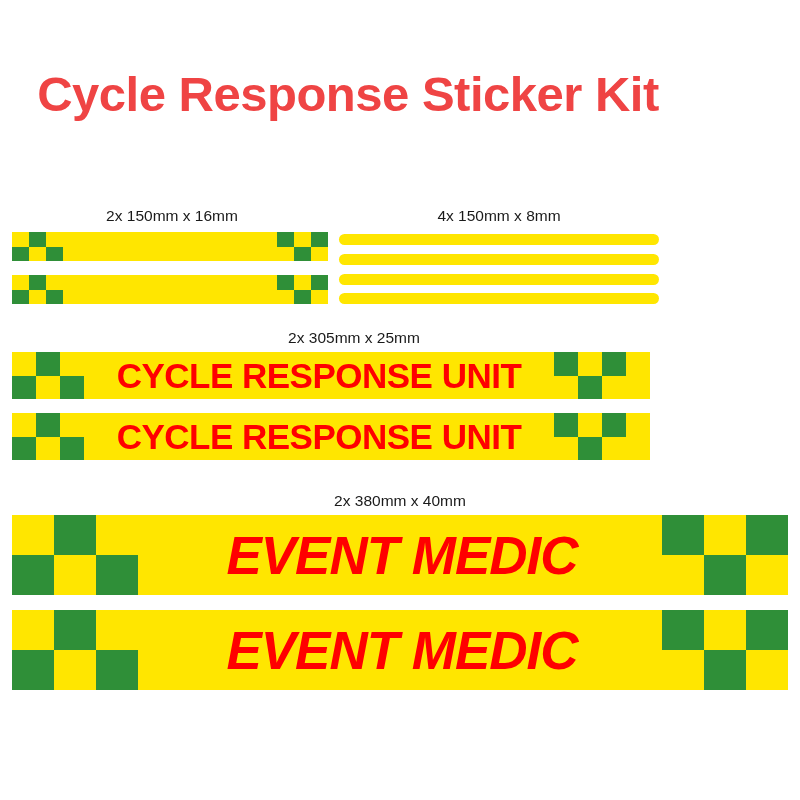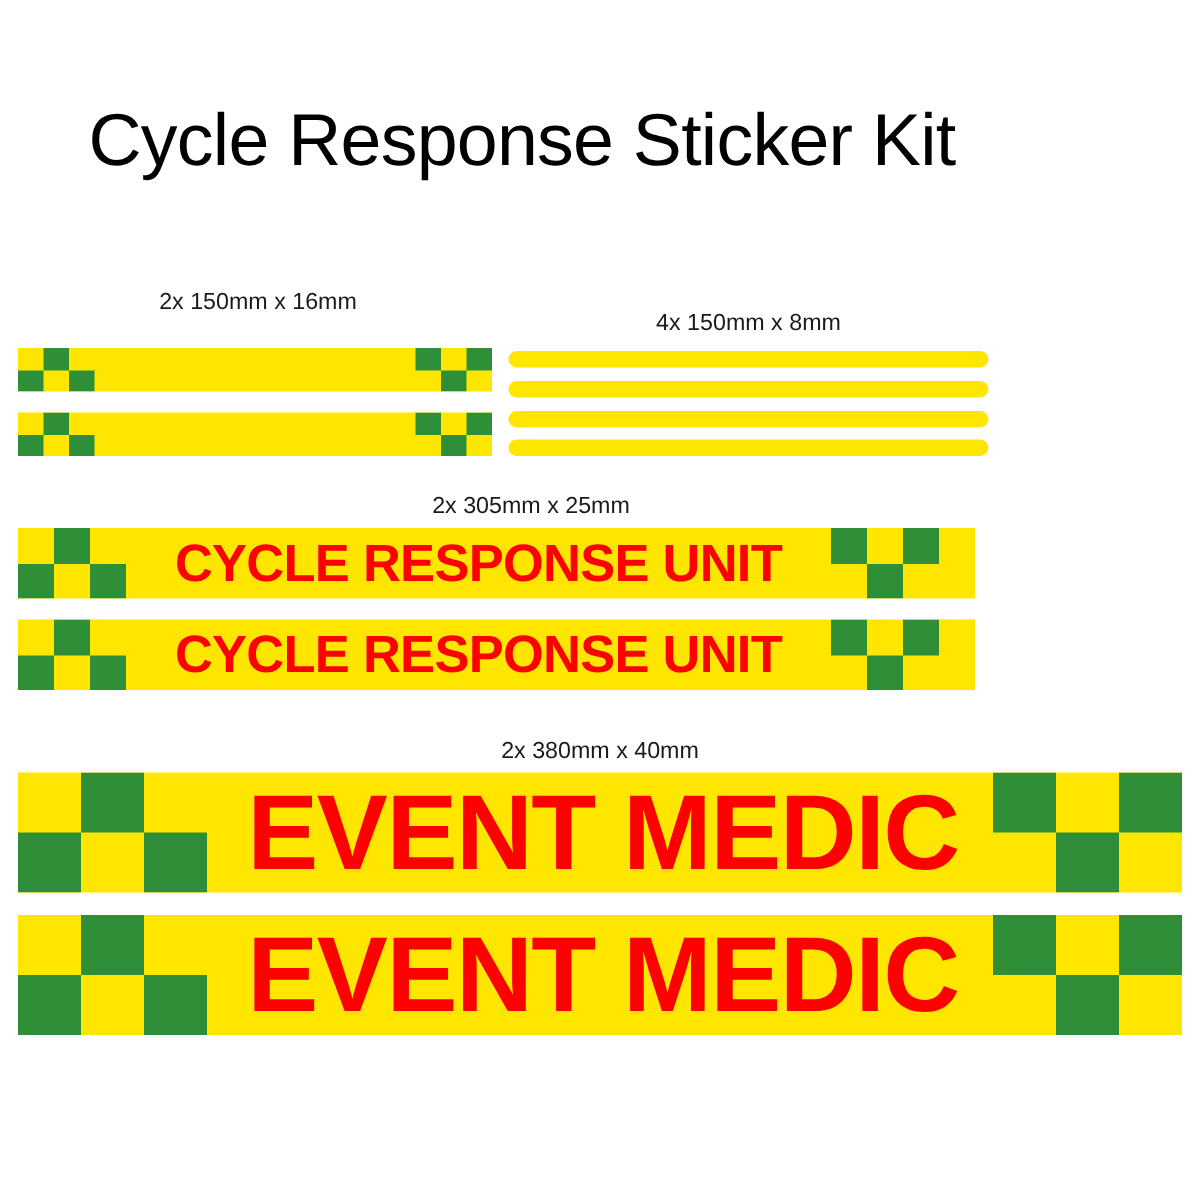--- a/index.html
+++ b/index.html
@@ -16,25 +16,25 @@
   }
 
   
   .page-title {
     position: absolute;
     left: 0;
     top: 66px;
     width: 696px;
     text-align: center;
     font-family: "Liberation Sans", sans-serif;
-    font-weight: normal;
+    font-weight: bold;
     font-size: 49px;
     line-height: 56px;
     letter-spacing: -0.5px;
-    color: #000000;
+    color: #ef4444;
     white-space: nowrap;
   }
 
   
   .size-label {
     position: absolute;
     font-family: "Liberation Sans", sans-serif;
     font-size: 15.5px;
     line-height: 18px;
     color: #1a1a1a;
@@ -72,30 +72,31 @@
     font-weight: bold;
     white-space: nowrap;
     letter-spacing: -0.5px;
   }
   .strip-text.unit {
     font-size: 35px;
     transform: scaleX(1.0);
     text-align: center;
   }
   .strip-text.medic {
-    font-size: 71px;
+    font-size: 53px;
     letter-spacing: -1px;
+    font-style: italic;
   }
 </style>
 </head>
 <body>
 
 <div class="page-title">Cycle Response Sticker Kit</div>
 
-<div class="size-label" style="left:12px; top:193px; width:320px;">2x 150mm x 16mm</div>
+<div class="size-label" style="left:12px; top:207px; width:320px;">2x 150mm x 16mm</div>
 
 <div class="size-label" style="left:339px; top:207px; width:320px;">4x 150mm x 8mm</div>
 
 <div class="strip" style="left:12px; top:232px; width:316px; height:29px;">
 
   <div class="checker-cell" style="left:17px; top:0;   width:17px; height:14.5px;"></div>
   <div class="checker-cell" style="left:0px;  top:14.5px; width:17px; height:14.5px;"></div>
   <div class="checker-cell" style="left:34px; top:14.5px; width:17px; height:14.5px;"></div>
 
   <div class="checker-cell" style="left:265px; top:0;   width:17px; height:14.5px;"></div>

